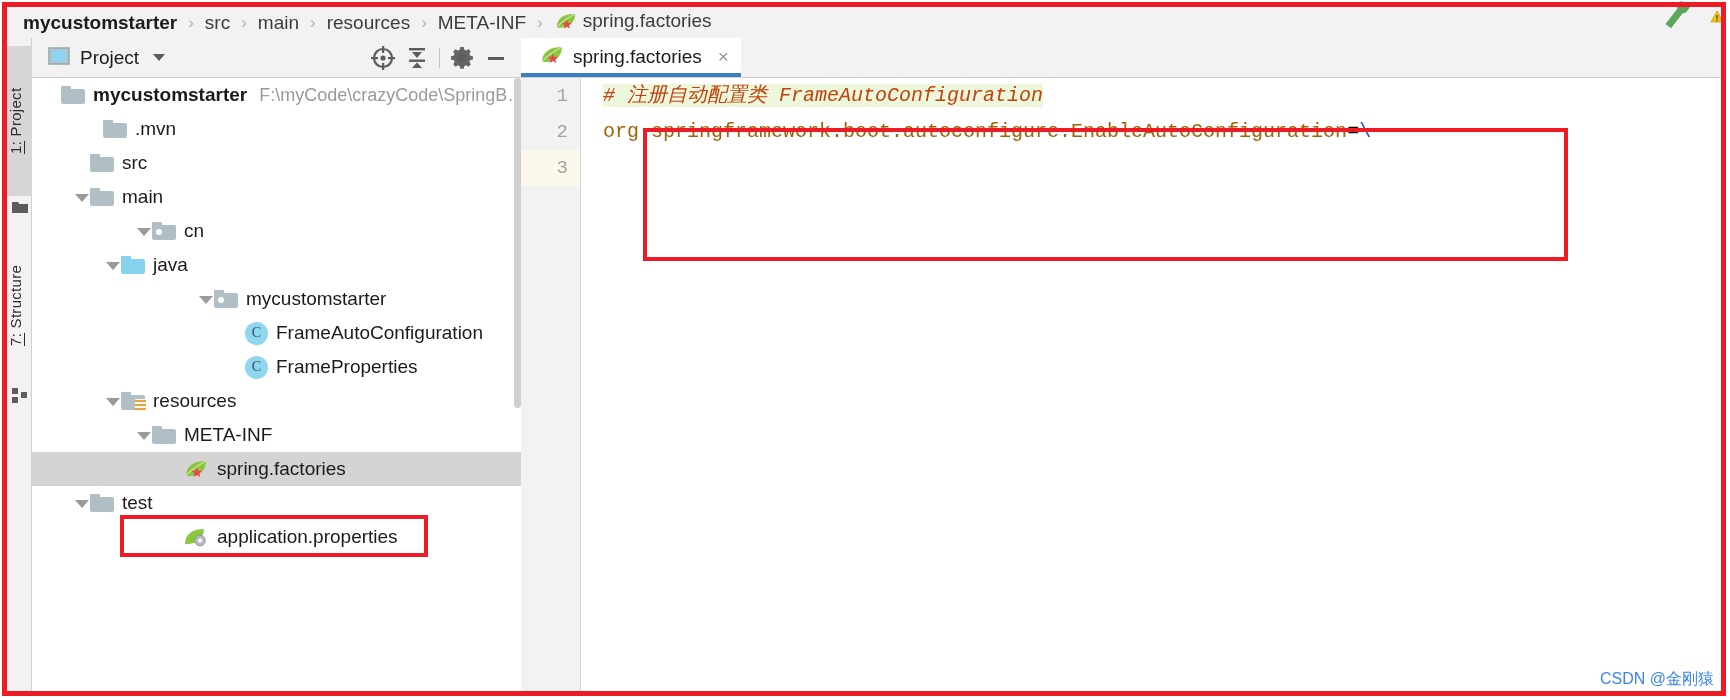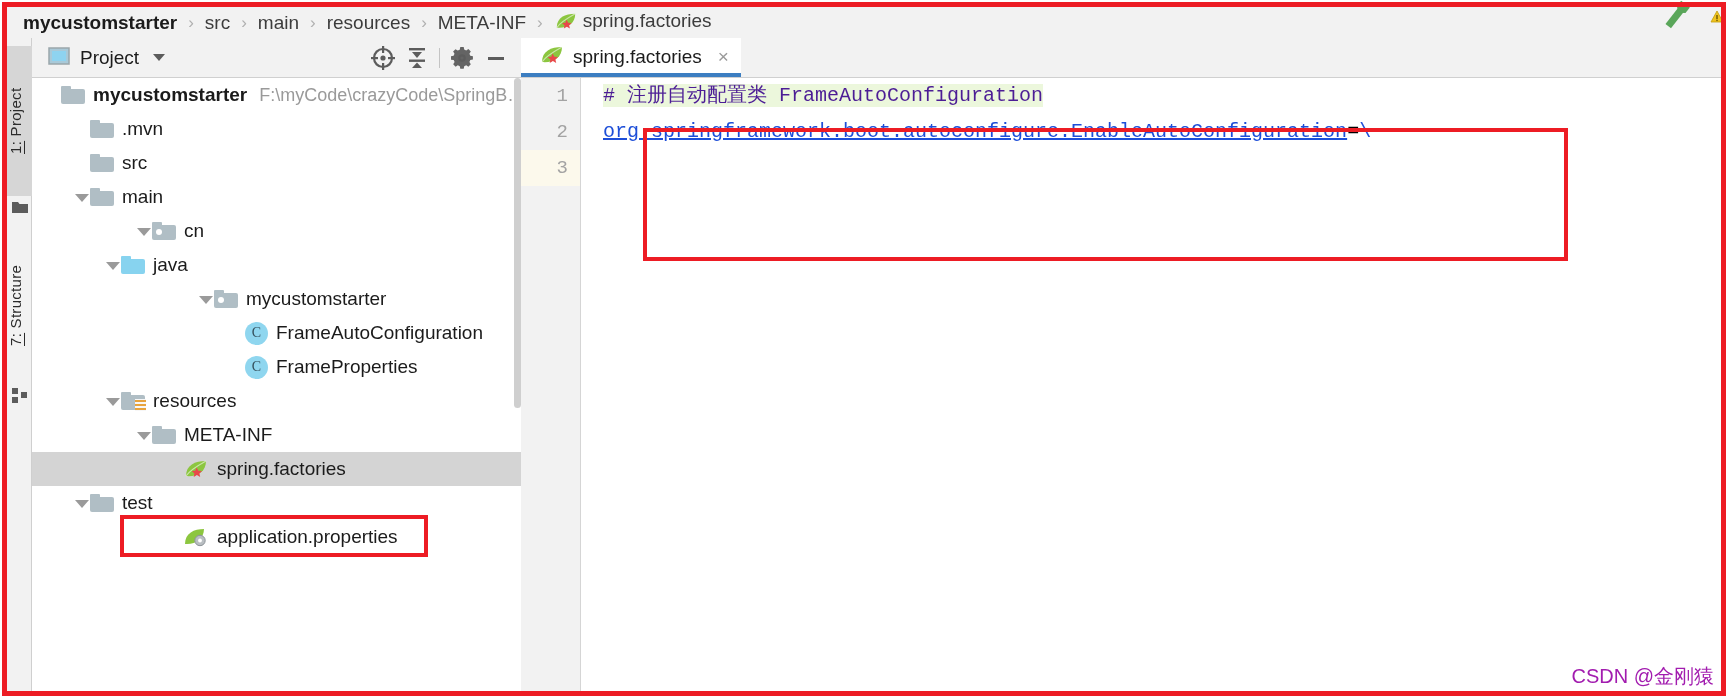--- a/index.html
+++ b/index.html
@@ -108,32 +108,32 @@
   #code-area { position:relative; height:615px; background:#ffffff; display:flex; }
   #gutter { width:60px; background:#f2f2f2; position:relative;
     border-right:1px solid #d5d5d5; }
   .gnum { height:36px; line-height:36px; text-align:right; padding-right:12px;
     color:#a3a3a3; font-size:19px; font-family:"Liberation Mono", monospace; }
   .gnum.cur { background:#fcf9ec; }
   #codelines { flex:1; position:relative; }
   .cline { height:36px; line-height:36px; font-size:20px; white-space:pre;
     font-family:"Liberation Mono", monospace; padding-left:22px; }
   .cline.cur { background:#fcf9ec; }
-  .cmt { color:#4c1d95; background:#ecf7dc; }
-  .key { color:#1d4ed8;text-decoration:underline; }
+  .cmt { color:#c2410c; font-style:italic; background:#ecf7dc; }
+  .key { color:#a16207; }
   .op { color:#000000; }
   .bs { color:#1f4fd8; }
   .val { color:#138013; }
 
   
   #code-redbox { position:absolute; left:122px; top:50px; width:925px; height:133px;
     border:4px solid #ed1c24; z-index:11; pointer-events:none; }
 
-  #watermark { position:absolute; right:16px; bottom:10px; font-size:20px;
-    color:#a21caf; z-index:30; }
+  #watermark { position:absolute; right:16px; bottom:10px; font-size:16px;
+    color:#3b82f6; z-index:30; }
 </style>
 </head>
 <body>
 
 <div id="root">
 
   <div id="breadcrumb">
       <span class="crumb bold">mycustomstarter</span>
       <span class="crumb-sep">›</span>
       <span class="crumb">src</span>
@@ -237,21 +237,21 @@
 
     <div id="tree">
         <div class="row" style="padding-left:10px">
           <span class="twisty"></span>
           <span class="ico">
             <span class="folder" style="margin-left:2px"></span>
           </span>
           <span class="lbl bold">mycustomstarter</span>
           <span class="path">F:\myCode\crazyCode\SpringB…</span>
         </div>
-        <div class="row" style="padding-left:41px">
+        <div class="row" style="padding-left:54px">
           <span class="twisty"></span>
           <span class="ico">
             <span class="folder"></span>
           </span>
           <span class="lbl">.mvn</span>
         </div>
         <div class="row" style="padding-left:41px">
           <span class="twisty"></span>
           <span class="ico">
             <span class="folder"></span>

